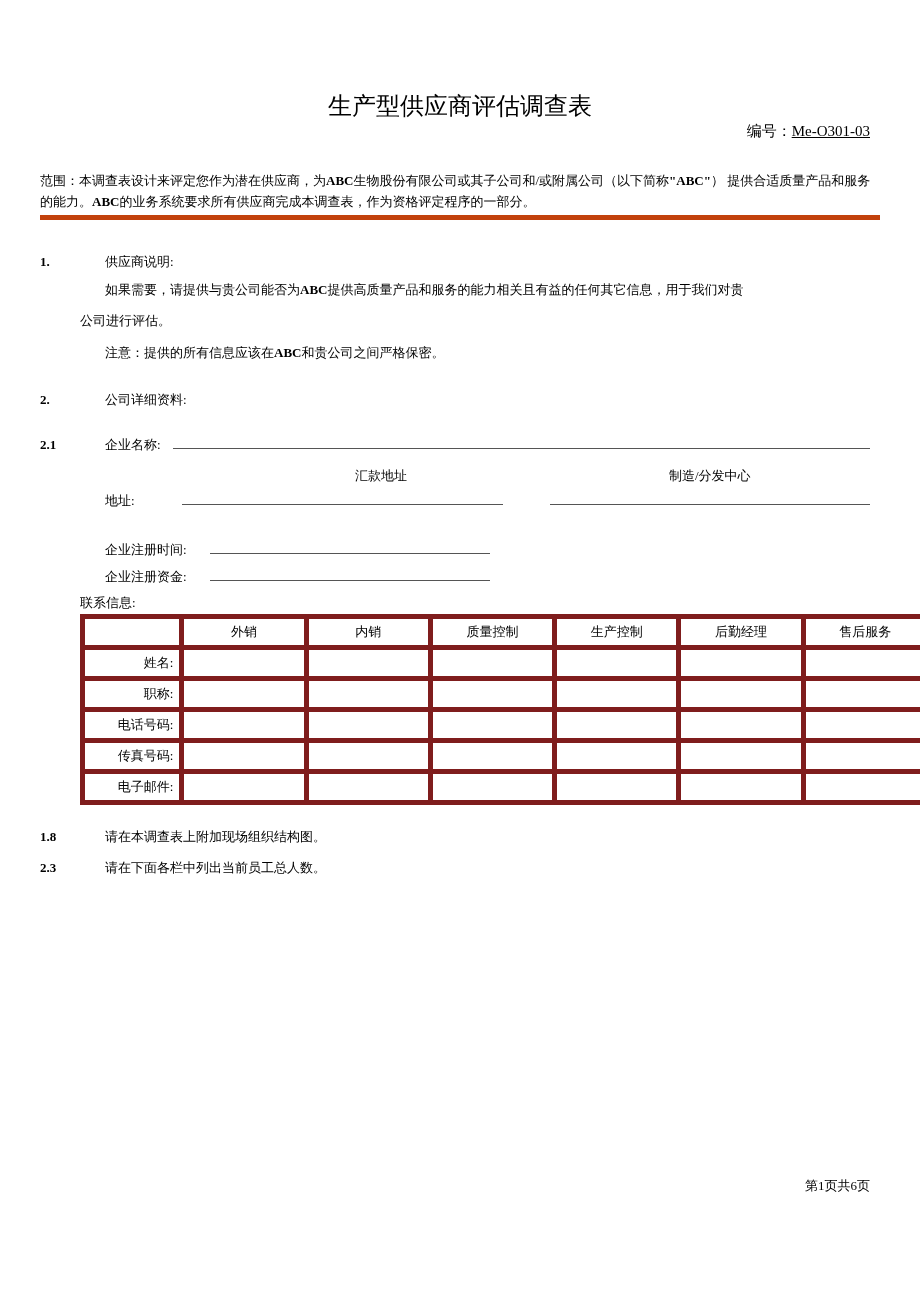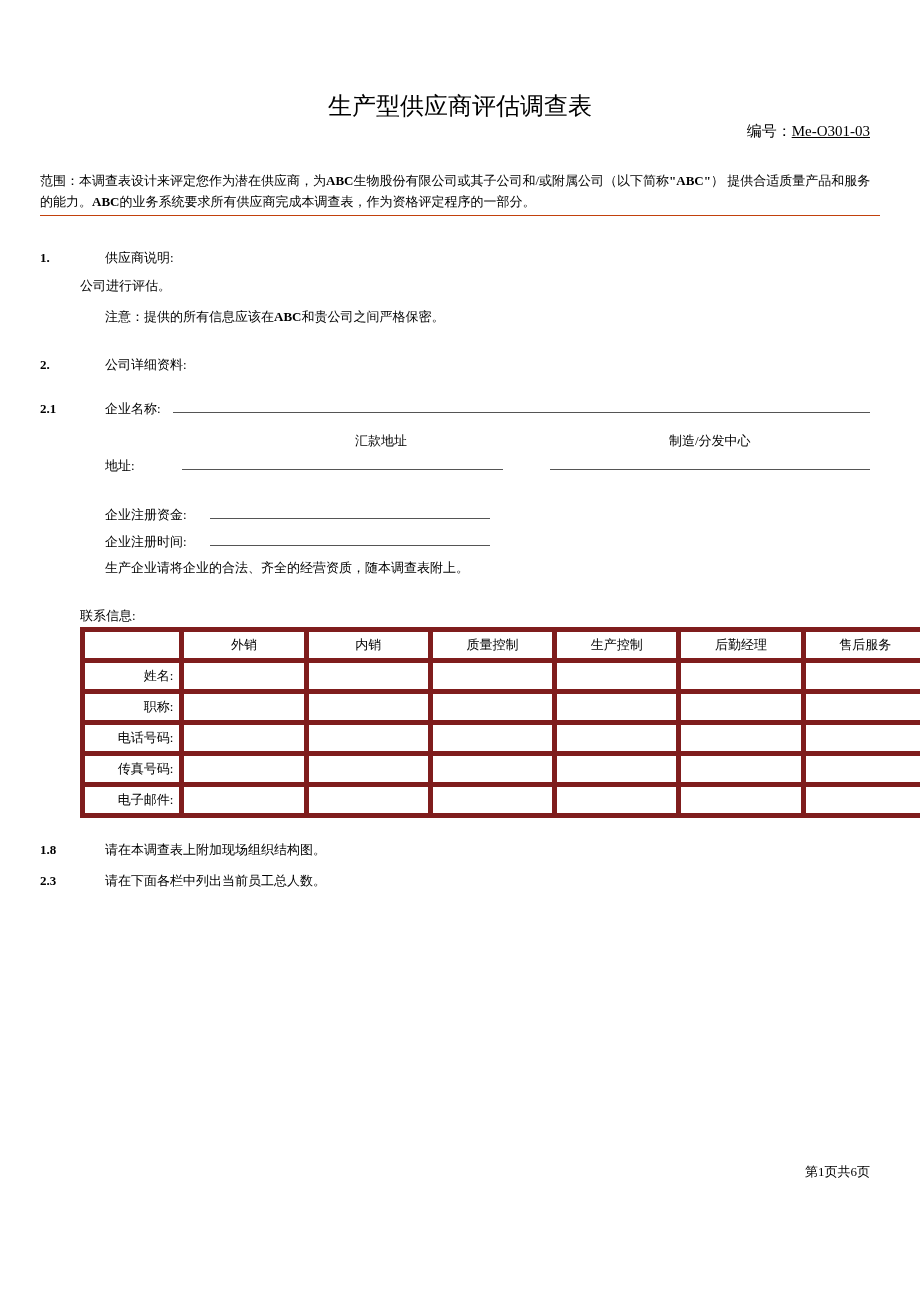--- a/index.html
+++ b/index.html
@@ -27,21 +27,21 @@
       font-size: 15px;
       margin-bottom: 30px;
       padding-right: 10px;
     }
     .doc-number .underline {
       text-decoration: underline;
     }
     .scope {
       font-size: 13px;
       line-height: 1.6;
-      border-bottom: 1px solid #c2410c;
+      border-bottom: 5px solid #c2410c;
       padding-bottom: 2px;
       margin-bottom: 30px;
     }
     .scope b {
       font-weight: bold;
     }
     .section {
       margin-bottom: 20px;
     }
     .row {
@@ -145,21 +145,21 @@
     table.contact .row-label {
       text-align: right;
       padding-right: 6px;
       width: 100px;
     }
     table.contact th.col {
       width: 125px;
     }
     .footer {
       position: absolute;
-      bottom: 120px;
+      bottom: 106px;
       right: 50px;
       font-size: 13px;
     }
   </style>
 </head>
 <body>
 
 <h1 class="title">生产型供应商评估调查表</h1>
 
 <div class="doc-number">
@@ -167,20 +167,23 @@
 </div>
 
 <div class="scope">
   <span>范围：</span><span>本调查表设计来评定您作为潜在供应商，为</span><b>ABC</b><span>生物股份有限公司或其子公司和/或附属公司（以下简称</span><b>"ABC"</b><span>） 提供合适质量产品和服务的能力。</span><b>ABC</b><span>的业务系统要求所有供应商完成本调查表，作为资格评定程序的一部分。</span>
 </div>
 
 <div class="section section-1">
   <div class="row">
     <div class="num">1.</div>
     <div class="content">供应商说明:</div>
+  </div>
+  <div class="indent content-line">
+    <span>如果需要，请提供与贵公司能否为</span><b>ABC</b><span>提供高质量产品和服务的能力相关且有益的任何其它信息，用于我们对贵</span>
   </div>
   <div class="content-line" style="padding-left:40px;">
     <span>公司进行评估。</span>
   </div>
   <div class="indent content-line">
     <span>注意：提供的所有信息应该在</span><b>ABC</b><span>和贵公司之间严格保密。</span>
   </div>
 </div>
 
 <div class="section">
@@ -202,28 +205,27 @@
       <span class="h1">汇款地址</span>
       <span class="h2">制造/分发中心</span>
     </div>
     <div class="addr-line">
       <span class="lbl">地址:</span>
       <span class="f1"></span>
       <span class="f2"></span>
     </div>
 
     <div class="reg-line">
+      <span class="lbl">企业注册时间:</span>
+      <span class="fill"></span>
+    </div>
+    <div class="reg-line">
       <span class="lbl">企业注册资金:</span>
       <span class="fill"></span>
     </div>
-    <div class="reg-line">
-      <span class="lbl">企业注册时间:</span>
-      <span class="fill"></span>
-    </div>
-    <div class="note-line">生产企业请将企业的合法、齐全的经营资质，随本调查表附上。</div>
   </div>
 
   <div class="contact-label">联系信息:</div>
   <table class="contact">
     <tbody>
         <tr>
       <th class="row-label"></th>
       <th class="col">外销</th>
       <th class="col">内销</th>
       <th class="col">质量控制</th>

